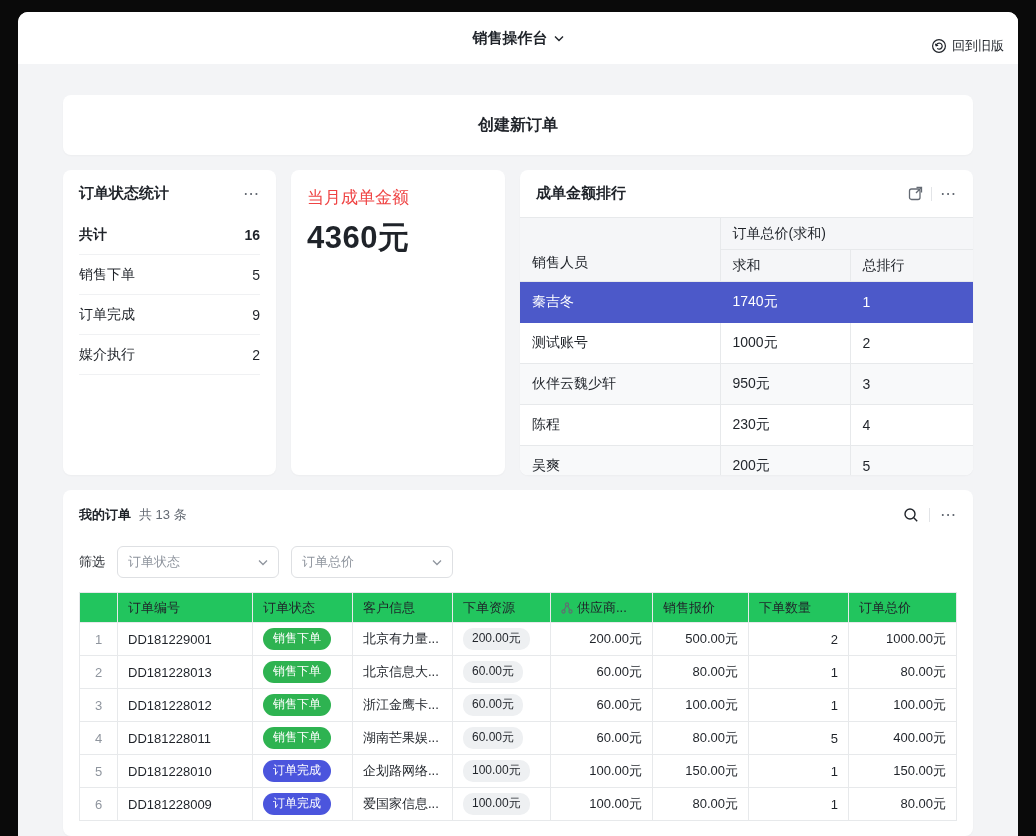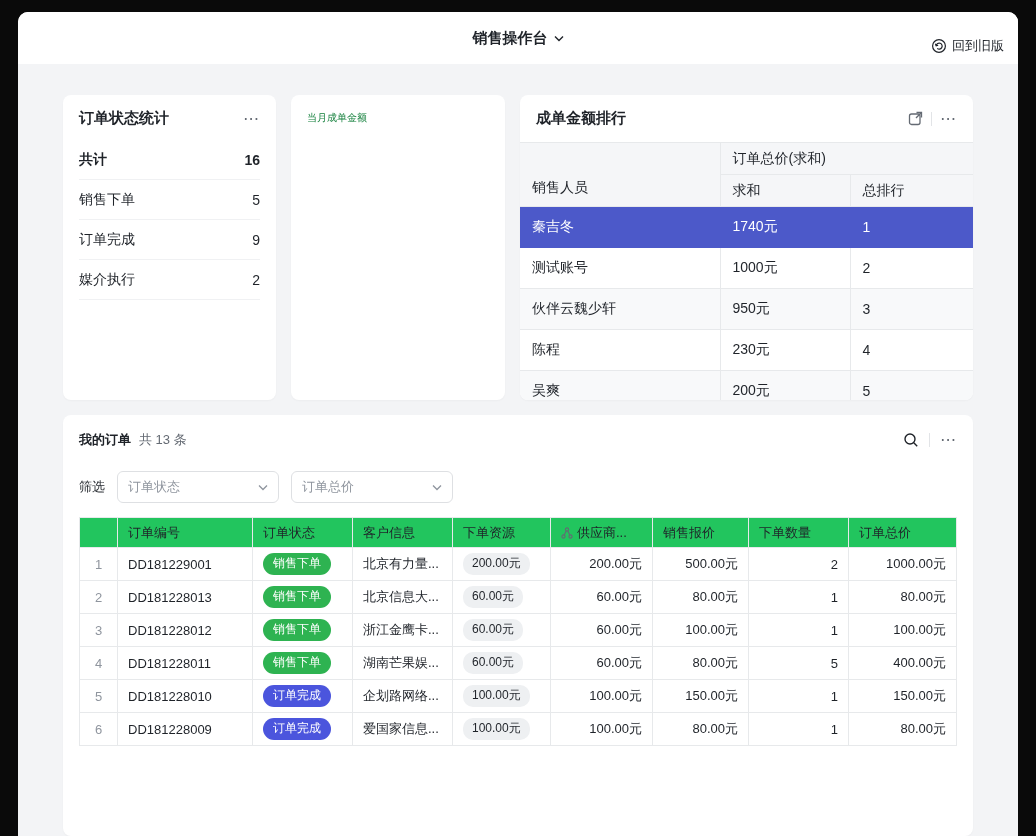--- a/index.html
+++ b/index.html
@@ -52,21 +52,21 @@
   .card.status { width:213px; }
   .status-rows { padding:4px 16px 0; }
   .status-row {
     height:40px; display:flex; align-items:center; justify-content:space-between;
     border-bottom:1px solid #f0f1f3; font-size:14px;
   }
   .status-row.total { font-weight:700; }
 
   
   .card.amount { width:214px; padding:16px; }
-  .amount-label { font-size:10px; color:#15803d; }
+  .amount-label { font-size:17px; color:#ef4444; }
   .amount-value { font-size:31px; font-weight:700; margin-top:8px; letter-spacing:.5px; }
 
   
   .card.ranking { flex:1; display:flex; flex-direction:column; }
   .rank-table { width:100%; border-collapse:collapse; font-size:14px; margin-top:6px; table-layout:fixed; }
   .rank-table th, .rank-table td {
     border:1px solid #e7e9eb; border-left:none; border-right:1px solid #e7e9eb;
     padding:0 12px; font-weight:400; text-align:left; height:32px;
   }
   .rank-table th:last-child, .rank-table td:last-child { border-right:none; }
@@ -128,20 +128,23 @@
         <circle cx="8" cy="8" r="6.4" fill="none" stroke="#1f2329" stroke-width="1.2"></circle>
         <path d="M5.2 7.6 A3 3 0 1 1 6.2 10.4" fill="none" stroke="#1f2329" stroke-width="1.2"></path>
         <polyline points="4.4,5.8 5.2,7.8 7.2,7.2" fill="none" stroke="#1f2329" stroke-width="1.2"></polyline>
       </svg>
       <span>回到旧版</span>
     </div>
   </div>
 
   <div class="content">
 
+    <div class="create-card">
+      <span>创建新订单</span>
+    </div>
 
     <div class="cards-row">
 
       <div class="card status">
         <div class="card-head">
           <span class="card-title">订单状态统计</span>
           <span class="more-dots">⋯</span>
         </div>
         <div class="status-rows">
           <div class="status-row total">
@@ -158,20 +161,21 @@
           </div>
           <div class="status-row">
             <span>媒介执行</span>
             <span>2</span>
           </div>
         </div>
       </div>
 
       <div class="card amount">
         <div class="amount-label">当月成单金额</div>
+        <div class="amount-value">4360元</div>
       </div>
 
       <div class="card ranking">
         <div class="card-head">
           <span class="card-title">成单金额排行</span>
           <span class="head-icons">
             <svg class="icon-svg" width="15" height="15" viewBox="0 0 15 15">
               <rect x="1.5" y="3" width="10.5" height="10.5" rx="2" fill="none" stroke="#646a73" stroke-width="1.3"></rect>
               <polyline points="8.5,1.5 13.5,1.5 13.5,6.5" fill="none" stroke="#646a73" stroke-width="1.3"></polyline>
               <line x1="13.2" y1="1.8" x2="8" y2="7" stroke="#646a73" stroke-width="1.3"></line>

